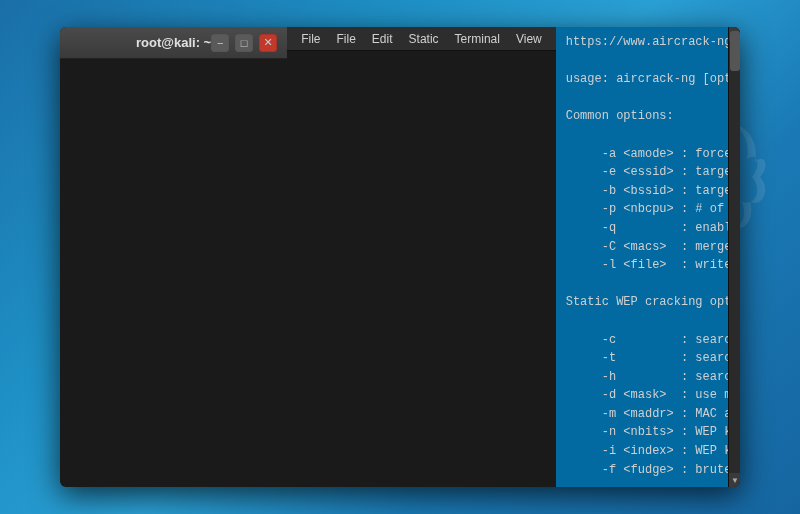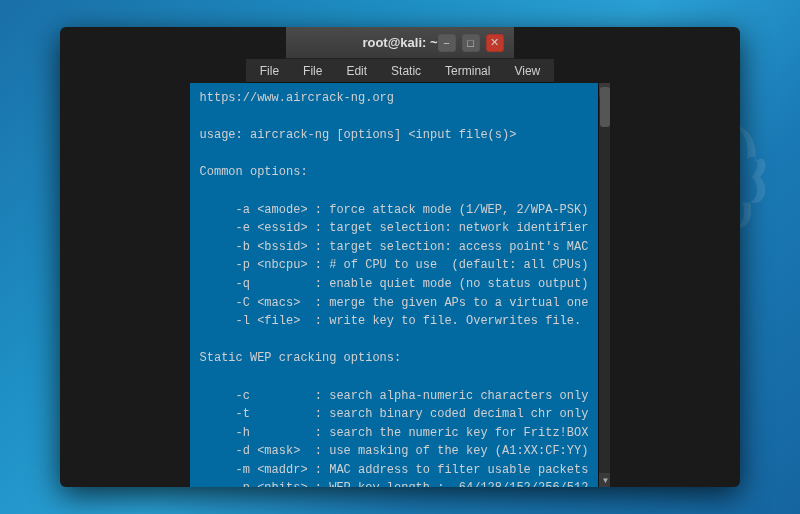--- a/index.html
+++ b/index.html
@@ -28,25 +28,24 @@
       pointer-events: none;
     }
 
     .window {
       width: 680px;
       height: 460px;
       background: #1a1a1a;
       border-radius: 6px;
       box-shadow: 0 8px 30px rgba(0,0,0,0.7);
       display: flex;
-      flex-direction: column;
+      flex-direction: row;
       overflow: hidden;
       position: relative;
       z-index: 10;
-      align-items: center;
     }
 
     
     .title-bar {
       background: linear-gradient(to bottom, #4a4a4a, #3a3a3a);
       height: 32px;
       display: flex;
       align-items: center;
       justify-content: space-between;
       padding: 0 10px;
@@ -85,21 +84,21 @@
     .wc-btn.maximize { background: #5a5a5a; }
     .wc-btn.minimize { background: #5a5a5a; }
 
     
     .menu-bar {
       background: #2d2d2d;
       height: 24px;
       display: flex;
       align-items: center;
       padding: 0 6px;
-      gap: 8px;
+      gap: 0;
       flex-shrink: 0;
       border-bottom: 1px solid #111;
     }
 
     .menu-item {
       color: #d0d0d0;
       font-size: 12px;
       padding: 2px 8px;
       border-radius: 3px;
       cursor: pointer;

